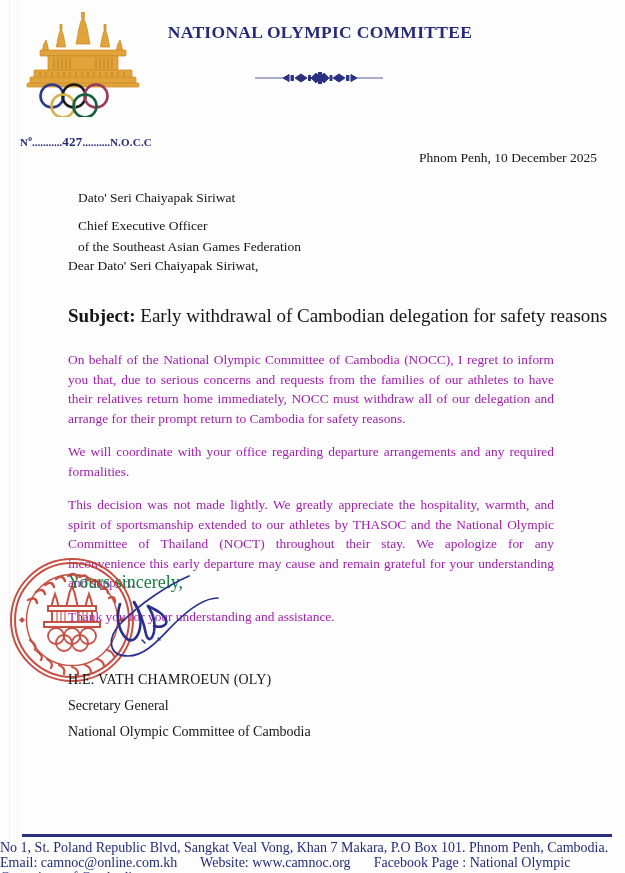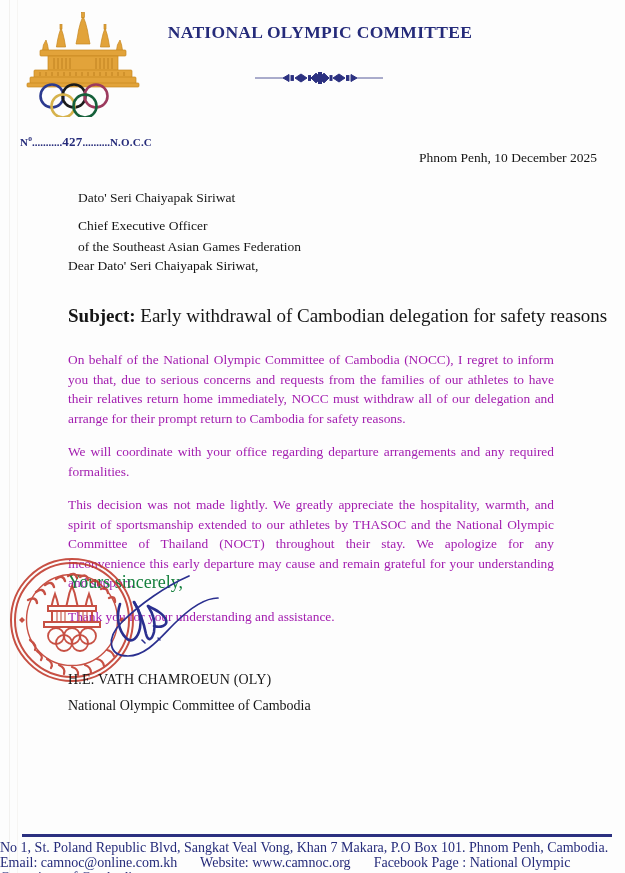--- a/index.html
+++ b/index.html
@@ -406,20 +406,21 @@
         <path d="M38 34 C44 44, 48 56, 50 66 C52 74, 56 72, 58 64 C60 54, 56 44, 52 38" stroke-width="2.6"></path>
         <path d="M52 38 C60 42, 68 46, 70 52 C72 58, 64 60, 58 58" stroke-width="2.6"></path>
         <path d="M46 72 l3 3" stroke-width="1.6"></path>
         <path d="M62 70 l2 2" stroke-width="1.4"></path>
       </g>
     </svg>
   </div>
 
   <div class="signer">
     <span class="name">H.E. VATH CHAMROEUN (OLY)</span>
+    <span class="role">Secretary General</span>
     <span class="org">National Olympic Committee of Cambodia</span>
   </div>
 
   <div class="footer-rule"></div>
   <div class="footer-text">
     <span class="l1">No 1, St. Poland Republic Blvd, Sangkat Veal Vong, Khan 7 Makara, P.O Box 101. Phnom Penh, Cambodia.</span>
     <span class="l2">
       <span>Email:</span>
       <span>camnoc@online.com.kh</span>
       <span class="sp"></span>

